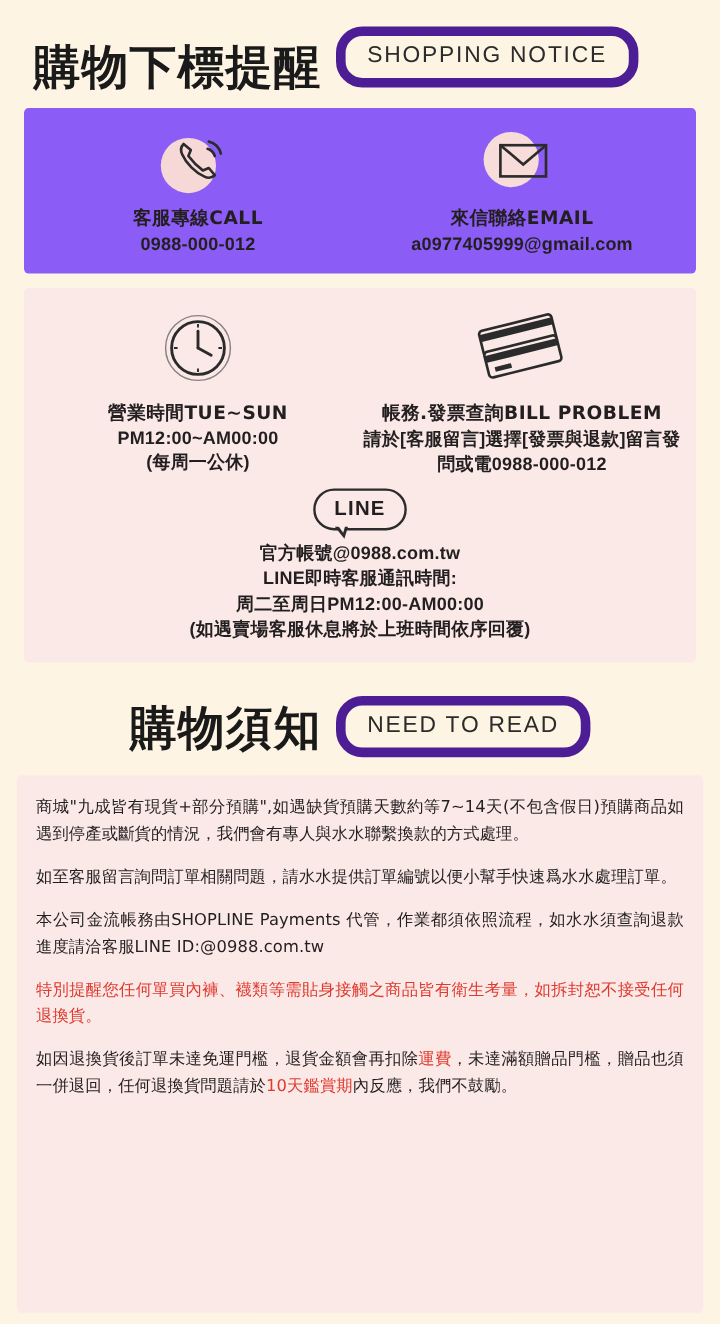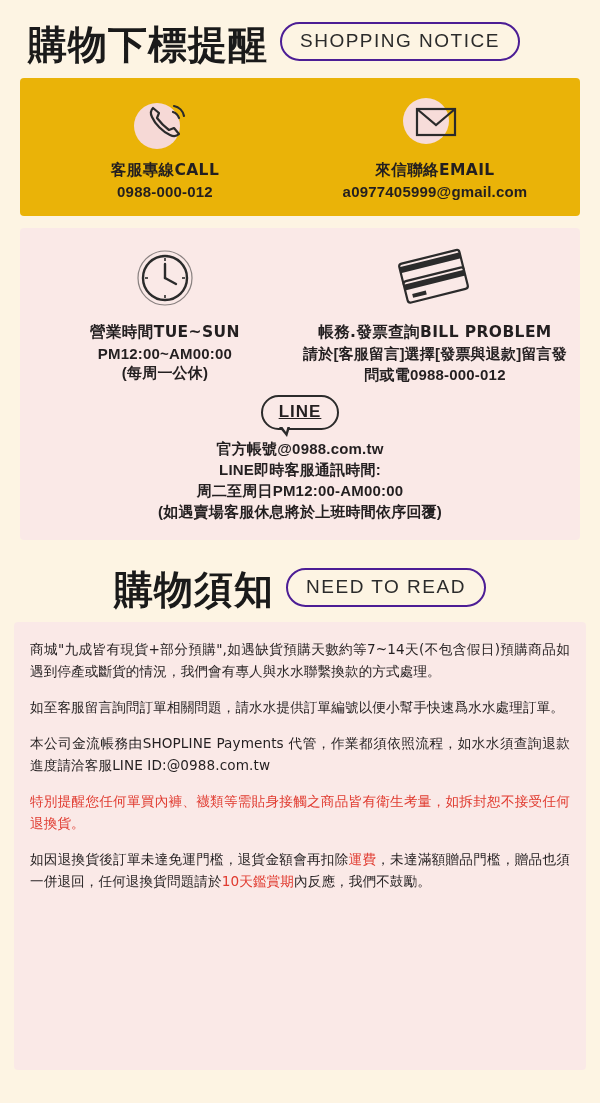--- a/index.html
+++ b/index.html
@@ -34,34 +34,34 @@
   }
   .big-title {
     font-family: "DejaVu Sans", sans-serif;
     font-weight: bold;
     font-size: 39px;
     letter-spacing: 1px;
     line-height: 1;
     color: #1a1a1a;
   }
   .pill {
-    border: 2px solid #4c1d95;
+    border: 8px solid #4c1d95;
     border-radius: 22px;
     padding: 6px 18px 7px 18px;
     font-size: 19px;
     letter-spacing: 1.5px;
     font-family: "Liberation Sans", sans-serif;
     color: #2b2b2b;
     white-space: nowrap;
     margin-bottom: 3px;
   }
 
   .card-white {
     margin-top: 14px;
-    background: #eab308;
+    background: #8b5cf6;
     border-radius: 4px;
     padding: 14px 10px 16px 10px;
     display: flex;
   }
   .card-pink {
     margin-top: 12px;
     background: #fae9e7;
     border-radius: 4px;
     padding: 16px 10px 18px 10px;
   }
@@ -111,21 +111,20 @@
   }
   .line-badge {
     display: inline-block;
     border: 2.5px solid #2b2b2b;
     border-radius: 30px;
     padding: 5px 16px 6px 16px;
     font-weight: bold;
     font-size: 17px;
     letter-spacing: 1px;
     position: relative;
-    text-decoration: underline;
   }
   .line-badge:after {
     content: "";
     position: absolute;
     left: 16px;
     bottom: -9px;
     width: 0; height: 0;
     border-left: 8px solid transparent;
     border-right: 3px solid transparent;
     border-top: 10px solid #2b2b2b;

